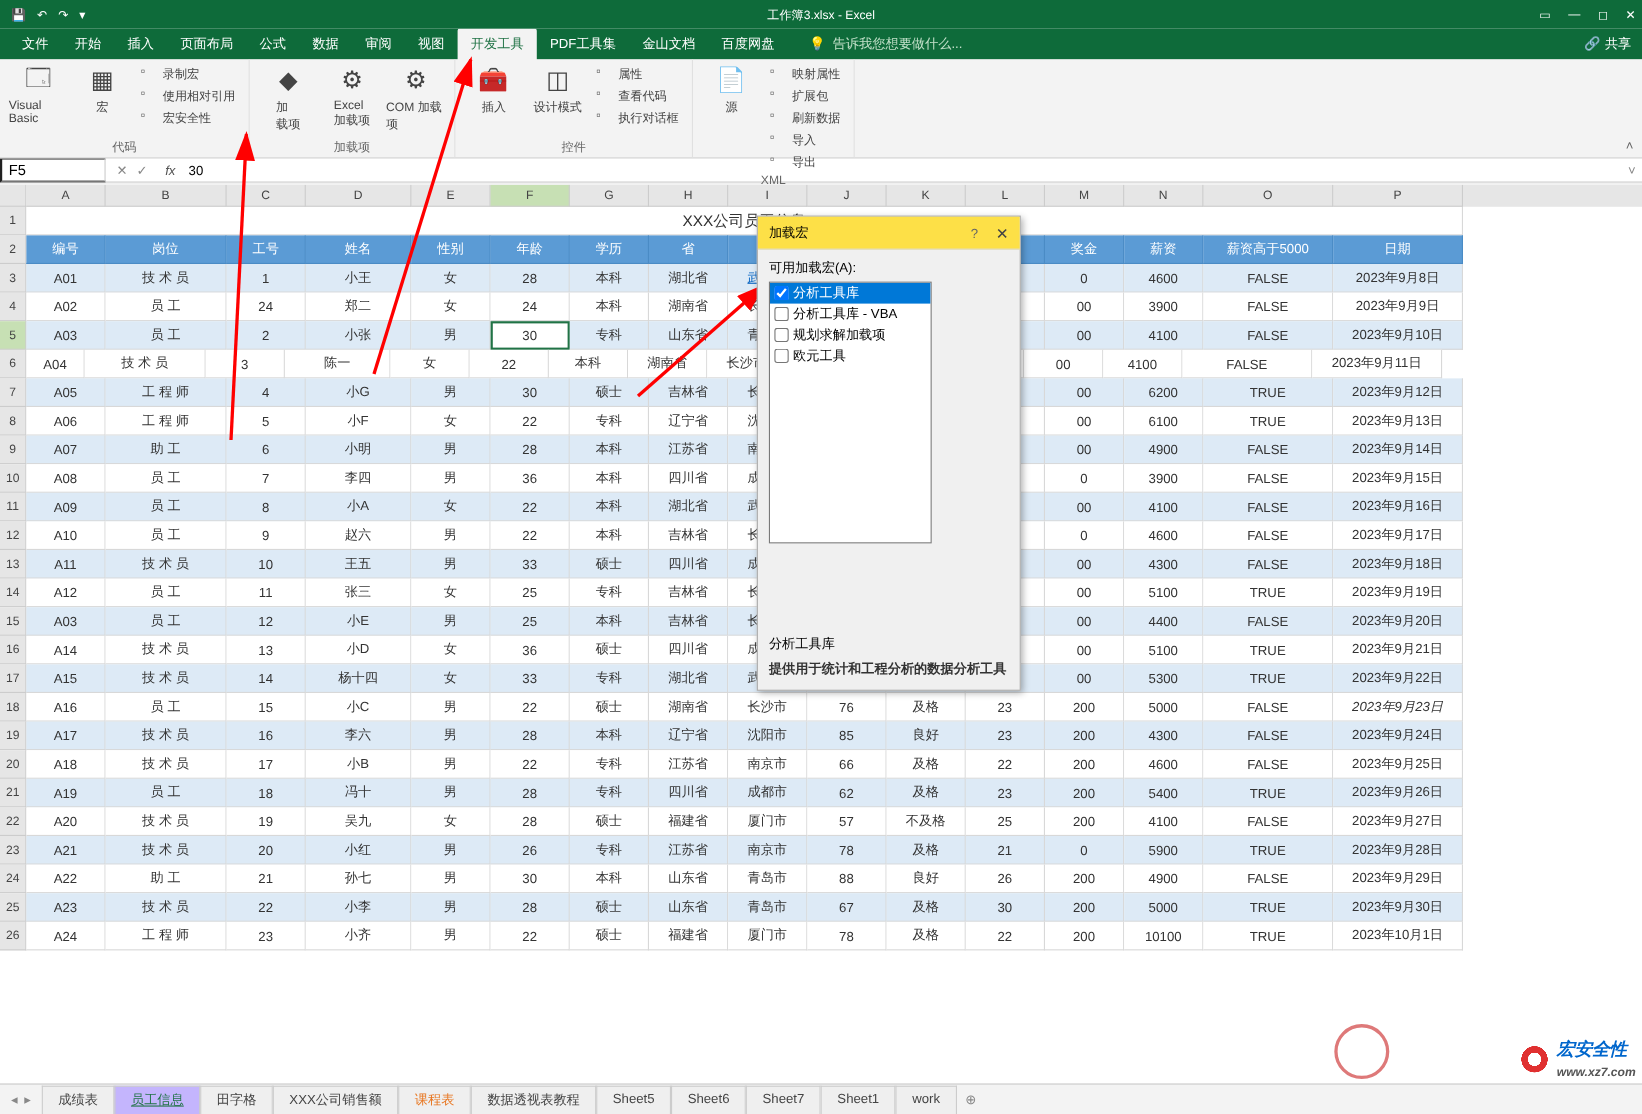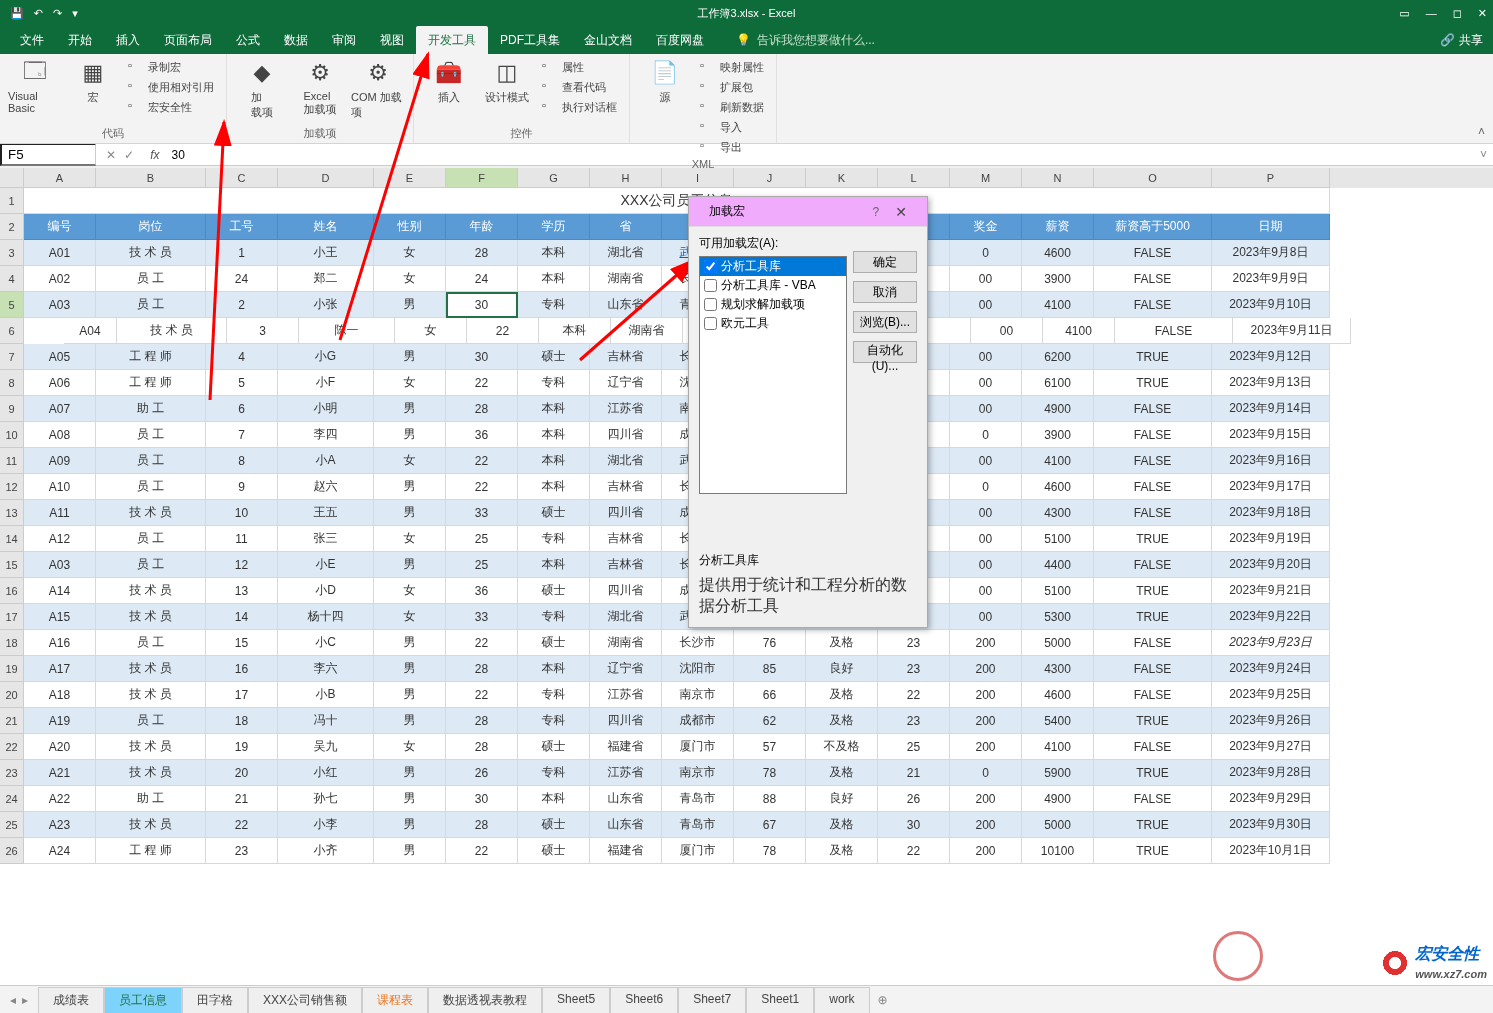--- a/index.html
+++ b/index.html
@@ -48,39 +48,39 @@
 .cell { border-right: 1px solid #d8d8d8; border-bottom: 1px solid #d8d8d8; display: flex; align-items: center; justify-content: center; font-size: 12px; color: #333; overflow: hidden; white-space: nowrap; }
 .title-row .cell { background: #fff; }
 .title-row .titlecell { font-size: 14px; justify-content: center; }
 .hdr .cell { background: #5b9bd5; color: #fff; font-weight: normal; border-right: 1px solid #4a8bc5; border-bottom: 1px solid #4a8bc5; }
 .band1 .cell { background: #ddeaf6; }
 .band0 .cell { background: #ffffff; }
 .selcell { outline: 2px solid #217346; outline-offset: -2px; background: #fff !important; }
 .link { color: #0563c1; text-decoration: underline; }
 
 .dialog { position: absolute; left: 688px; top: 196px; width: 240px; height: 432px; background: #f0f0f0; border: 1px solid #aaa; box-shadow: 2px 2px 6px rgba(0,0,0,.3); font-size: 12px; z-index: 100; }
-.dlg-title { height: 30px; display: flex; align-items: center; padding: 0 20px; justify-content: space-between; background: #f0abfc; border-bottom: 1px solid #ddd; }
+.dlg-title { height: 30px; display: flex; align-items: center; padding: 0 10px; justify-content: space-between; background: #fde047; border-bottom: 1px solid #ddd; }
 .dlg-title .x { font-size: 14px; cursor: pointer; color: #444; }
 .dlg-title .q { margin-left: auto; margin-right: 16px; color: #666; }
 .dlg-body { padding: 8px 10px; position: relative; height: calc(100% - 30px); }
 .dlg-label { font-size: 12px; margin-bottom: 4px; }
 .dlg-list { width: 148px; height: 238px; border: 1px solid #7a7a7a; background: #fff; overflow: hidden; }
 .dlg-item { display: flex; align-items: center; gap: 4px; padding: 1px 4px; font-size: 12px; }
 .dlg-item.sel { background: #0078d7; color: #fff; }
 .dlg-item input[type=checkbox] { width: 13px; height: 13px; }
 .dlg-btns { position: absolute; right: 10px; top: 24px; display: flex; flex-direction: column; gap: 8px; }
 .dlg-btn { width: 64px; height: 22px; border: 1px solid #adadad; background: #e1e1e1; font-size: 12px; cursor: pointer; }
 .dlg-desc { position: absolute; bottom: 10px; left: 10px; right: 10px; }
 .dlg-desc .dt { font-size: 12px; margin-bottom: 6px; }
-.dlg-desc .dd { font-size: 16px; color: #333; }
+.dlg-desc .dd { font-size: 12px; color: #333; font-weight: bold; }
 
 .sheet-tabs { position: absolute; bottom: 0; left: 0; right: 0; height: 28px; background: #f3f3f3; border-top: 1px solid #ccc; display: flex; align-items: center; font-size: 12px; }
 .tab-nav { display: flex; gap: 6px; padding: 0 10px; color: #888; }
 .stab { padding: 4px 14px; border: 1px solid #ccc; border-bottom: none; background: #efefef; color: #444; margin-top: 2px; cursor: pointer; }
-.stab.active { background: #7dd3fc; border-bottom: 2px solid #be185d; color: #217346; }
+.stab.active { background: #c4b5fd; border-bottom: 2px solid #be185d; color: #217346; text-decoration: underline; }
 .stab.orange { color: #e87722; }
 .stab-add { padding: 4px 8px; color: #888; }
 
 .arrow { position: absolute; pointer-events: none; z-index: 50; }
 .arrow-line { stroke: #ff0000; stroke-width: 3; fill: none; }
 .arrow-head { fill: #ff0000; }
 
 .watermark { position: absolute; right: 6px; bottom: 32px; font-size: 14px; color: #0066cc; display: flex; align-items: center; gap: 6px; z-index: 200; font-style: italic; font-weight: bold; }
 .watermark .logo { width: 28px; height: 28px; border-radius: 50%; background: radial-gradient(circle,#fff 30%,#e03030 31%,#e03030 60%,transparent 61%); position: relative; }
 .wm-stamp { position: absolute; right: 230px; bottom: 32px; width: 50px; height: 50px; border: 3px solid #d04040; border-radius: 50%; opacity: .7; z-index: 200; }
@@ -304,21 +304,21 @@
         <div class="cell" style="width: 72px;"></div>
         <div class="cell" style="width: 72px;"></div>
         <div class="cell" style="width: 72px;"></div>
         <div class="cell" style="width: 72px;">00</div>
         <div class="cell" style="width: 72px;">4100</div>
         <div class="cell" style="width: 118px;">FALSE</div>
         <div class="cell" style="width: 118px;">2023年9月10日</div>
       </div>
       <div class="row band0">
         <div class="row-h">6</div>
-        <div class="cell" style="width: 53px; margin-left: 40px;">A04</div>
+        <div class="cell" style="width: 53px;">A04</div>
         <div class="cell" style="width: 110px;">技 术 员</div>
         <div class="cell" style="width: 72px;">3</div>
         <div class="cell" style="width: 96px;">陈一</div>
         <div class="cell" style="width: 72px;">女</div>
         <div class="cell" style="width: 72px;">22</div>
         <div class="cell" style="width: 72px;">本科</div>
         <div class="cell" style="width: 72px;">湖南省</div>
         <div class="cell" style="width: 72px;">长沙市</div>
         <div class="cell" style="width: 72px;"></div>
         <div class="cell" style="width: 72px;"></div>
@@ -729,26 +729,20 @@
           <span>分析工具库 - VBA</span>
         </div>
         <div class="dlg-item">
           <input type="checkbox" style="">
           <span>规划求解加载项</span>
         </div>
         <div class="dlg-item">
           <input type="checkbox" style="">
           <span>欧元工具</span>
         </div>
-      </div>
-    <div class="dlg-btns" id="dlgbtns">
-        <button class="dlg-btn">确定</button>
-        <button class="dlg-btn">取消</button>
-        <button class="dlg-btn">浏览(B)...</button>
-        <button class="dlg-btn">自动化(U)...</button>
       </div>
     <div class="dlg-desc">
       <div class="dt">分析工具库</div>
       <div class="dd">提供用于统计和工程分析的数据分析工具</div>
     </div>
   </div>
 </div>
 
 <div class="sheet-tabs">
   <div class="tab-nav">

